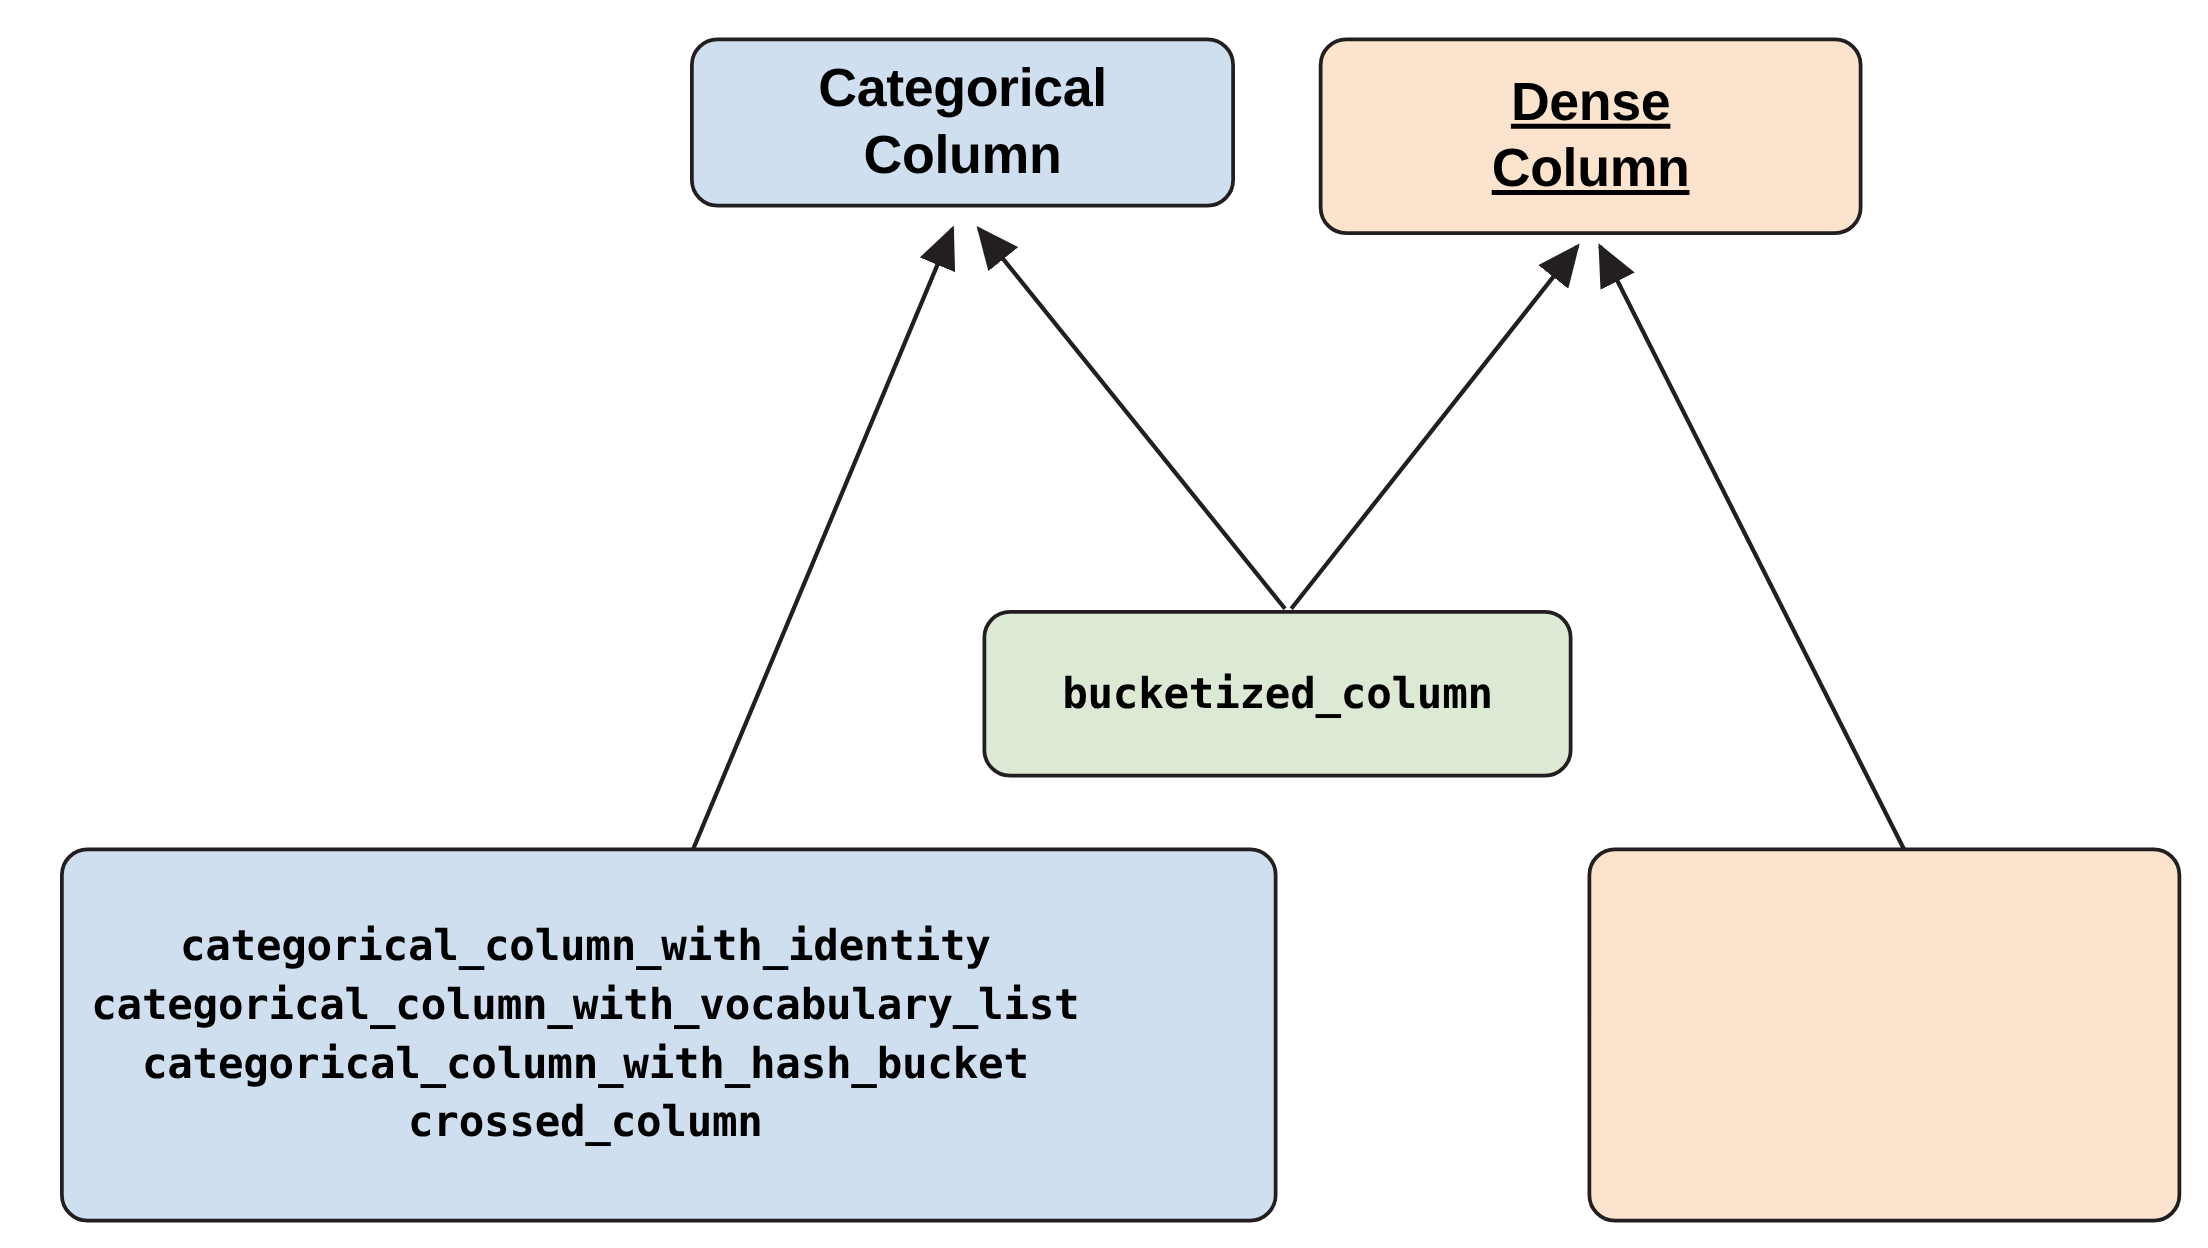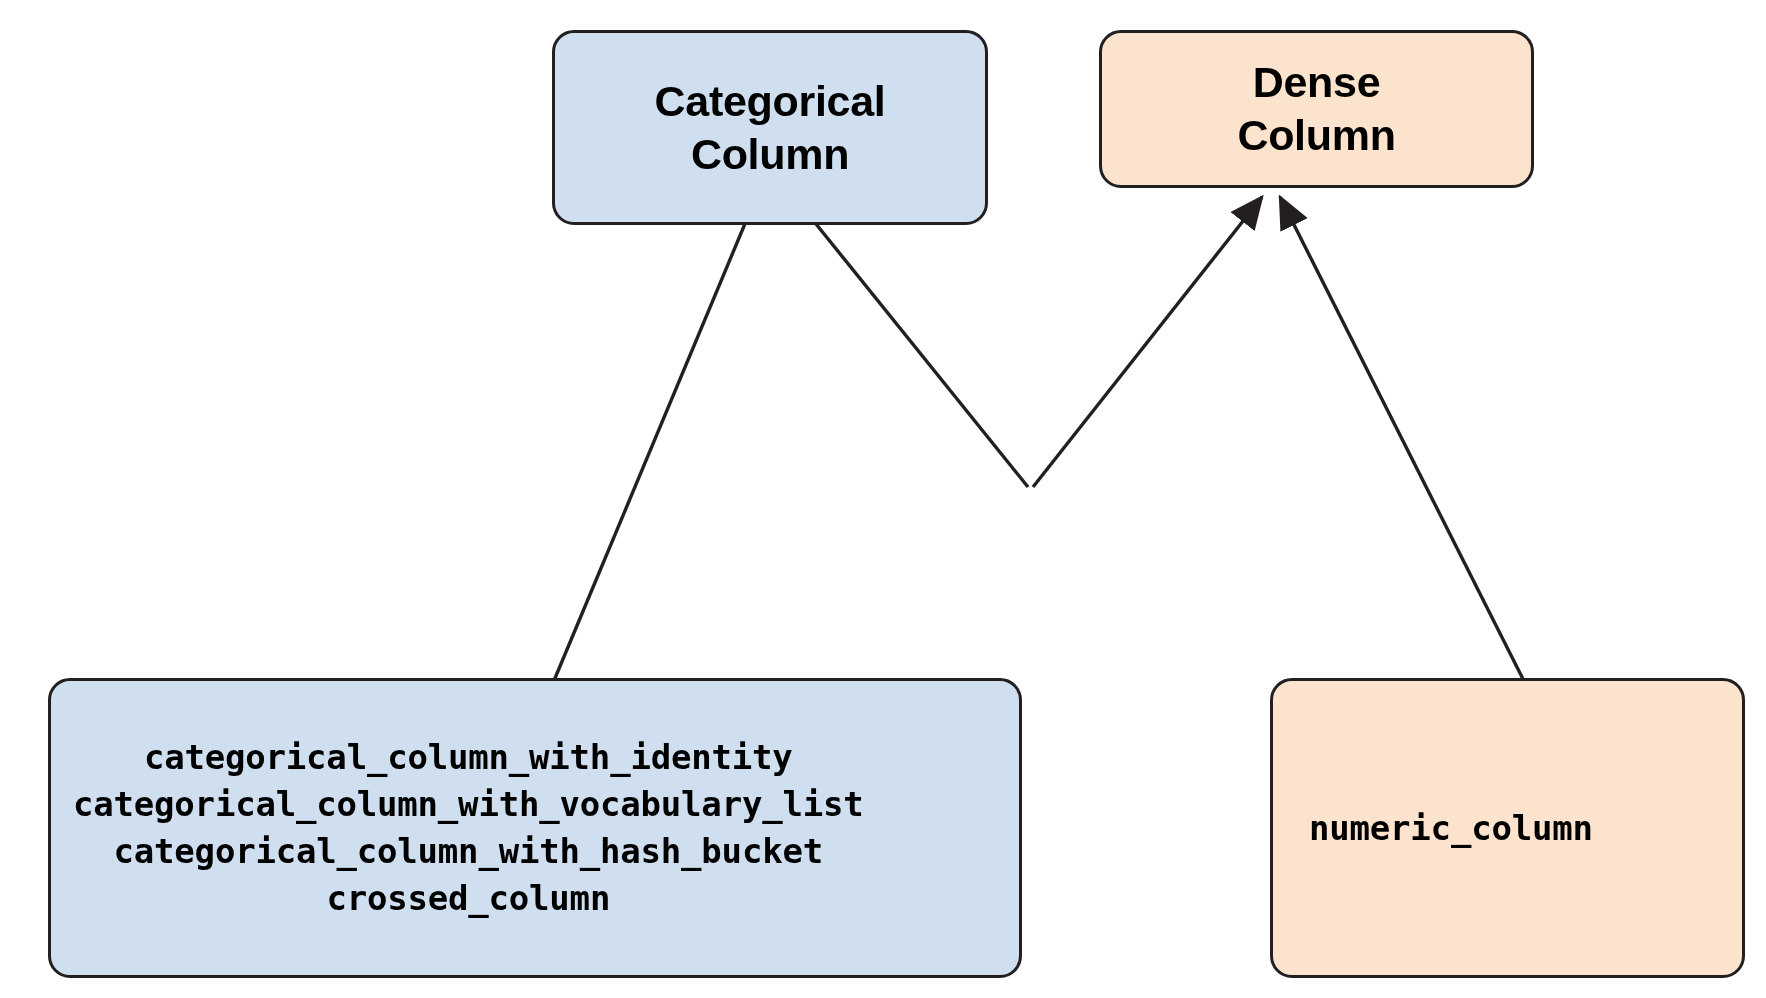--- a/index.html
+++ b/index.html
@@ -61,26 +61,27 @@
     font-weight: bold;
     font-size: 34px;
     line-height: 47px;
     color: #000000;
     white-space: nowrap;
     letter-spacing: -0.2px;
   }
 
   
   #node-categorical-column {
-    left: 552px;  top: 30px;  width: 436px;  height: 195px;
+    left: 552px;  top: 30px;  width: 436px;  height: 136px;
     background: #cfdfef;
   }
   #node-dense-column {
-    left: 1099px; top: 30px;  width: 435px;  height: 158px;
+    left: 1055px; top: 30px;  width: 435px;  height: 158px;
     background: #fbe3cd;
+    text-decoration: underline;
   }
   #node-bucketized-column {
     left: 786px;  top: 488px; width: 472px;  height: 134px;
     background: #dce9d5;
   }
   #node-categorical-family {
     left: 48px;   top: 678px; width: 974px;  height: 300px;
     background: #cfdfef;
     padding-left: 22px;
     text-align: center;
@@ -123,29 +124,31 @@
     </div>
   </div>
 
   <div class="node" id="node-dense-column">
     <div class="node-inner">
       <div class="title-line" style="text-align:center;">Dense</div>
       <div class="title-line" style="text-align:center;">Column</div>
     </div>
   </div>
 
+  <div class="node" id="node-bucketized-column">
+    <div class="mono-center">bucketized_column</div>
+  </div>
 
   <div class="node list-node" id="node-categorical-family">
     <div class="node-inner">
       <div class="mono-line">categorical_column_with_identity</div>
       <div class="mono-line">categorical_column_with_vocabulary_list</div>
       <div class="mono-line">categorical_column_with_hash_bucket</div>
       <div class="mono-line">crossed_column</div>
     </div>
   </div>
 
   <div class="node list-node" id="node-dense-family">
     <div class="node-inner">
-      <div class="mono-line">numeric_column</div>
     </div>
   </div>
 
 </div>
 
 </body></html>

